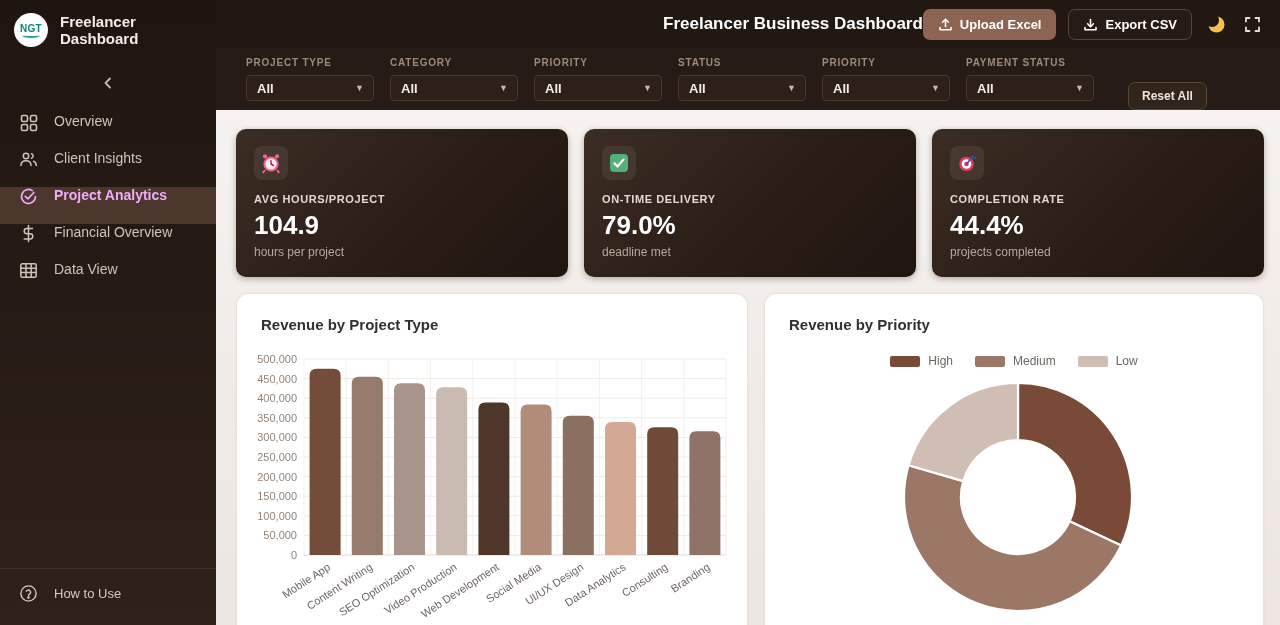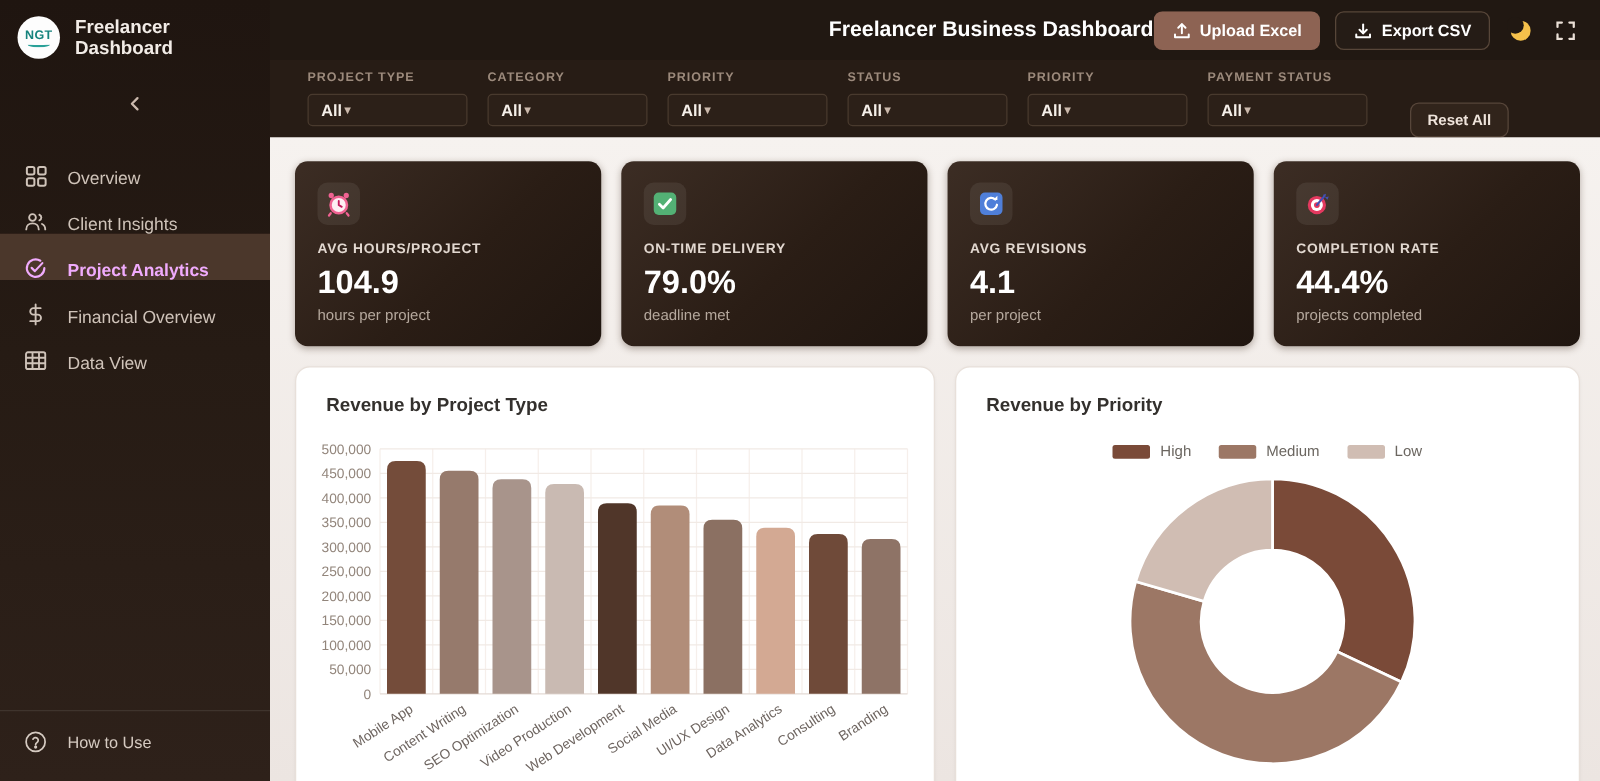--- a/index.html
+++ b/index.html
@@ -8,40 +8,40 @@
   
   .sidebar { position:absolute; left:0; top:0; width:216px; height:625px;
     background:linear-gradient(180deg,#1f1510 0%, #261b14 45%, #2e211a 100%); z-index:5; }
   .brand { display:flex; align-items:center; gap:12px; padding:13px 14px 10px 14px; }
   .logo-circle { width:34px; height:34px; border-radius:50%; background:#fdfdfd; display:flex; flex-direction:column; align-items:center; justify-content:center; flex:none; }
   .logo-text { font-size:10px; font-weight:bold; color:#16837d; letter-spacing:0.3px; }
   .logo-swoosh { width:18px; height:5px; border-bottom:2px solid #2aa198; border-radius:0 0 90% 90%; margin-top:-1px; }
   .brand-title { color:#f2ece7; font-size:15px; font-weight:bold; }
   .collapse-row { text-align:center; margin-top:14px; height:22px; }
   .nav { margin-top:20px; }
-  .nav-item { height:37px; display:flex; align-items:flex-end; gap:16px; padding-left:19px; color:#cfc3b9; font-size:14px; cursor:pointer; }
+  .nav-item { height:37px; display:flex; align-items:flex-start; gap:16px; padding-left:19px; color:#cfc3b9; font-size:14px; cursor:pointer; }
   .nav-item.active { background:#4b372b; color:#f0abfc; font-weight:bold; }
   .nav-icon { width:19px; height:19px; flex:none; display:flex; align-items:center; justify-content:center; }
   .sidebar-footer { position:absolute; left:0; right:0; bottom:0; border-top:1px solid rgba(255,255,255,0.09); padding:15px 0 22px 19px; }
   .footer-item { display:flex; align-items:center; gap:16px; color:#d5cac1; font-size:13px; cursor:pointer; }
 
   
   .header { position:absolute; left:216px; right:0; top:0; height:48px; background:#211812; display:flex; align-items:center; justify-content:flex-end; padding:0 16px 0 20px; }
   .page-title { color:#ffffff; font-size:17px; font-weight:bold; }
   .header-actions { display:flex; align-items:center; gap:12px; }
   .btn { display:flex; align-items:center; gap:7px; font-size:13px; font-weight:bold; color:#fff; border-radius:7px; padding:7px 14px; cursor:pointer; border:1px solid transparent; }
   .btn-upload { background:#8d6353; }
   .btn-export { background:rgba(255,255,255,0.02); border-color:#574639; }
   .icon-btn { width:24px; height:24px; display:flex; align-items:center; justify-content:center; cursor:pointer; }
 
   
   .filterbar { position:absolute; left:216px; right:0; top:48px; height:62px; background:#271c15; display:flex; gap:16px; padding:9px 0 0 30px; }
   .filter-group { width:128px; }
   .filter-label { font-size:10px; font-weight:bold; color:#9c8a7c; letter-spacing:0.8px; margin-bottom:7px; }
-  .filter-select { height:26px; background:#2c2018; border:1px solid #493a2e; border-radius:4px; display:flex; align-items:center; padding:0 9px 0 10px; cursor:pointer; }
+  .filter-select { height:26px; background:#2c2018; border:1px solid #493a2e; border-radius:4px; display:flex; align-items:center; justify-content:space-between; padding:0 9px 0 10px; cursor:pointer; }
   .filter-value { color:#f5efe9; font-size:13px; font-weight:bold; }
   .filter-caret { color:#c9b7aa; font-size:9px; }
   .reset-wrap { display:flex; flex-direction:column; justify-content:flex-end; padding-bottom:0px; margin-left:18px;text-align:right; }
   .btn-reset { height:28px; display:flex; align-items:center; background:#31241b; border:1px solid #57463a; border-radius:7px; color:#efe4db; font-size:12px; font-weight:bold; padding:0 13px; cursor:pointer; }
 
   
   .main { position:absolute; left:216px; right:0; top:110px; bottom:0; background:linear-gradient(180deg,#f6f2ef 0%, #ece5e1 100%); overflow:hidden; }
   .kpi-row { display:flex; gap:16px; padding:19px 16px 0 20px; }
   .kpi-card { flex:1; height:148px; border-radius:10px; padding:17px 18px;
     background:linear-gradient(135deg,#3c2d24 0%, #2a1d15 55%, #201610 100%);
@@ -251,32 +251,20 @@
     <div class="kpi-card">
       <div class="kpi-icon-tile">
         <svg width="20" height="20" viewBox="0 0 20 20">
           <rect x="1" y="1" width="18" height="18" rx="4" fill="#53b175"></rect>
           <path d="M5.5 10.4l3 3 6-6.8" stroke="#fff" stroke-width="2.2" fill="none" stroke-linecap="round" stroke-linejoin="round"></path>
         </svg>
       </div>
       <div class="kpi-label">ON-TIME DELIVERY</div>
       <div class="kpi-value">79.0%</div>
       <div class="kpi-sub">deadline met</div>
-    </div>
-    <div class="kpi-card">
-      <div class="kpi-icon-tile">
-        <svg width="20" height="20" viewBox="0 0 20 20">
-          <rect x="1" y="1" width="18" height="18" rx="4" fill="#4f7fd9"></rect>
-          <path d="M14.6 10.8a4.7 4.7 0 1 1-1.4-4.2" stroke="#fff" stroke-width="1.8" fill="none" stroke-linecap="round"></path>
-          <path d="M14.9 3.6v3.4h-3.4z" fill="#fff"></path>
-        </svg>
-      </div>
-      <div class="kpi-label">AVG REVISIONS</div>
-      <div class="kpi-value">4.1</div>
-      <div class="kpi-sub">per project</div>
     </div>
     <div class="kpi-card">
       <div class="kpi-icon-tile">
         <svg width="22" height="22" viewBox="0 0 22 22">
           <circle cx="10.5" cy="12" r="7.3" fill="#e3395f"></circle>
             <circle cx="10.5" cy="12" r="4.8" fill="#fff"></circle>
             <circle cx="10.5" cy="12" r="2.3" fill="#e3395f"></circle>
           <path d="M10.5 12 16 5.5" stroke="#4250b4" stroke-width="1.7" stroke-linecap="round"></path>
           <path d="M15.2 4l2.6-1 -.6 2.8 2.8-.6-1 2.6z" fill="#4250b4"></path>
         </svg>

